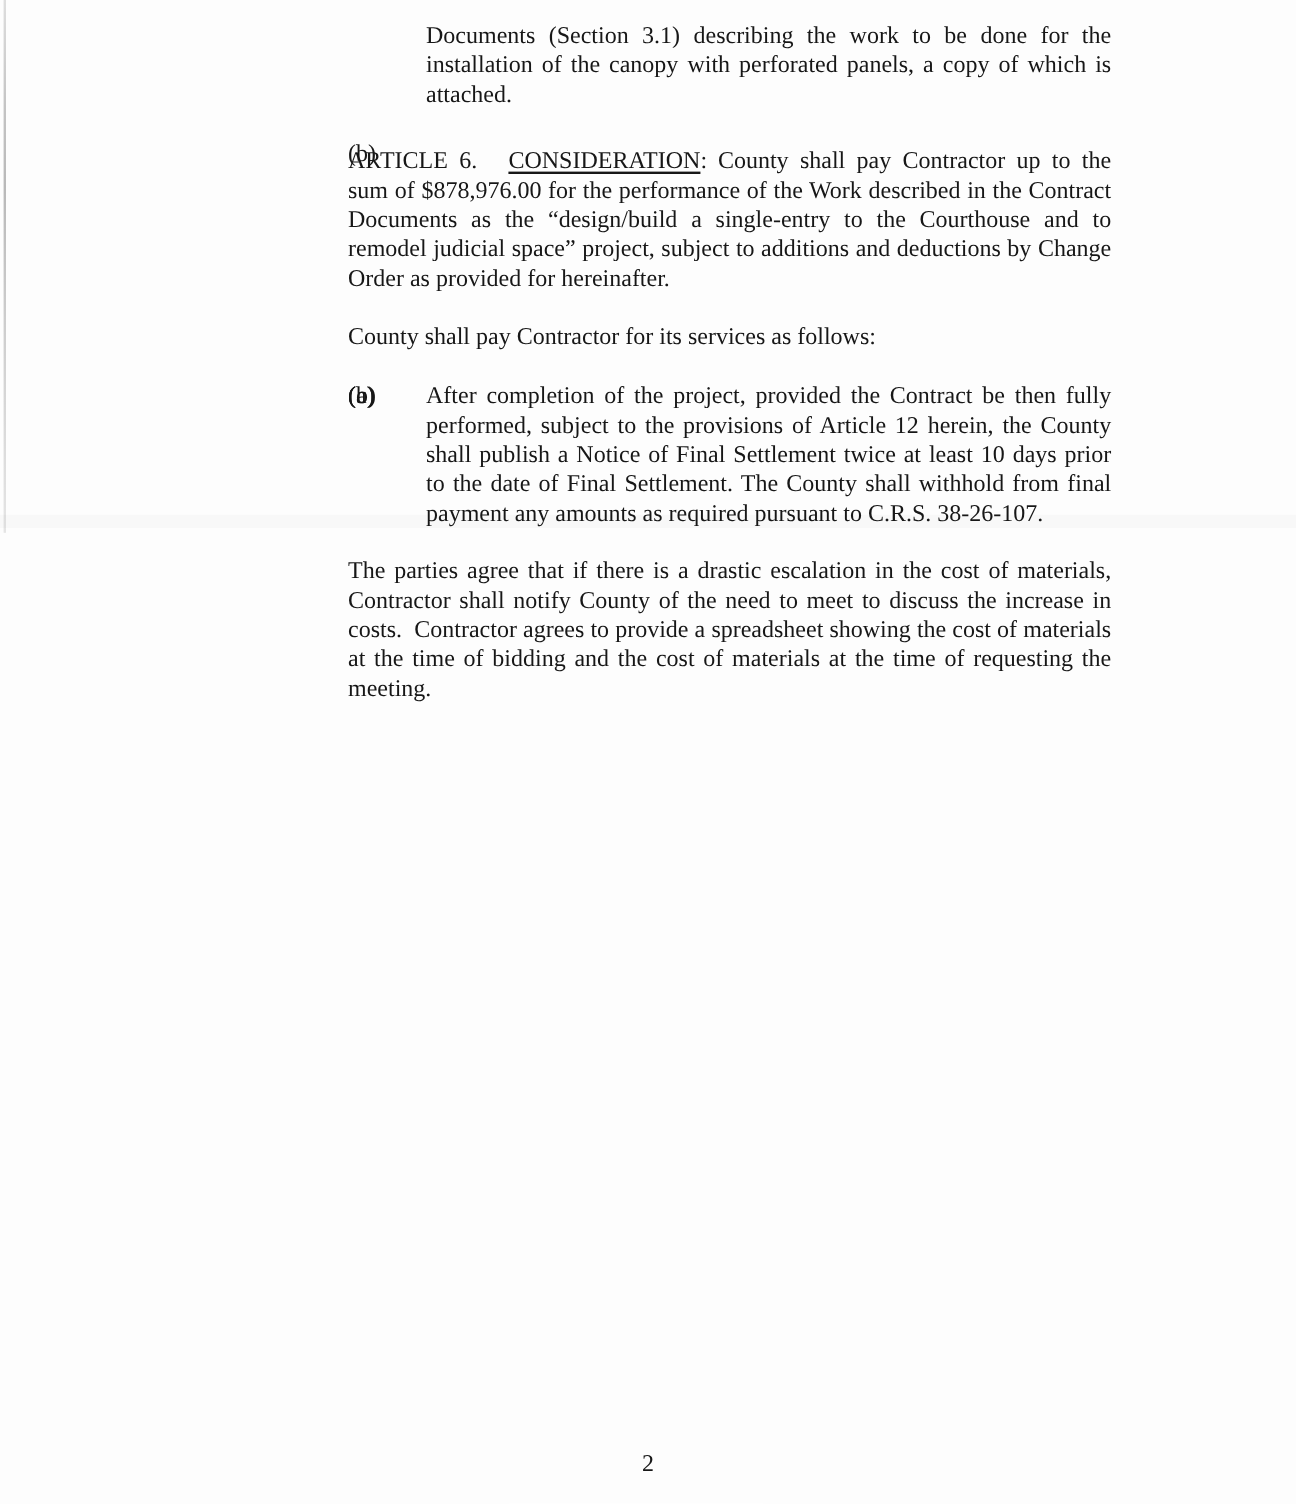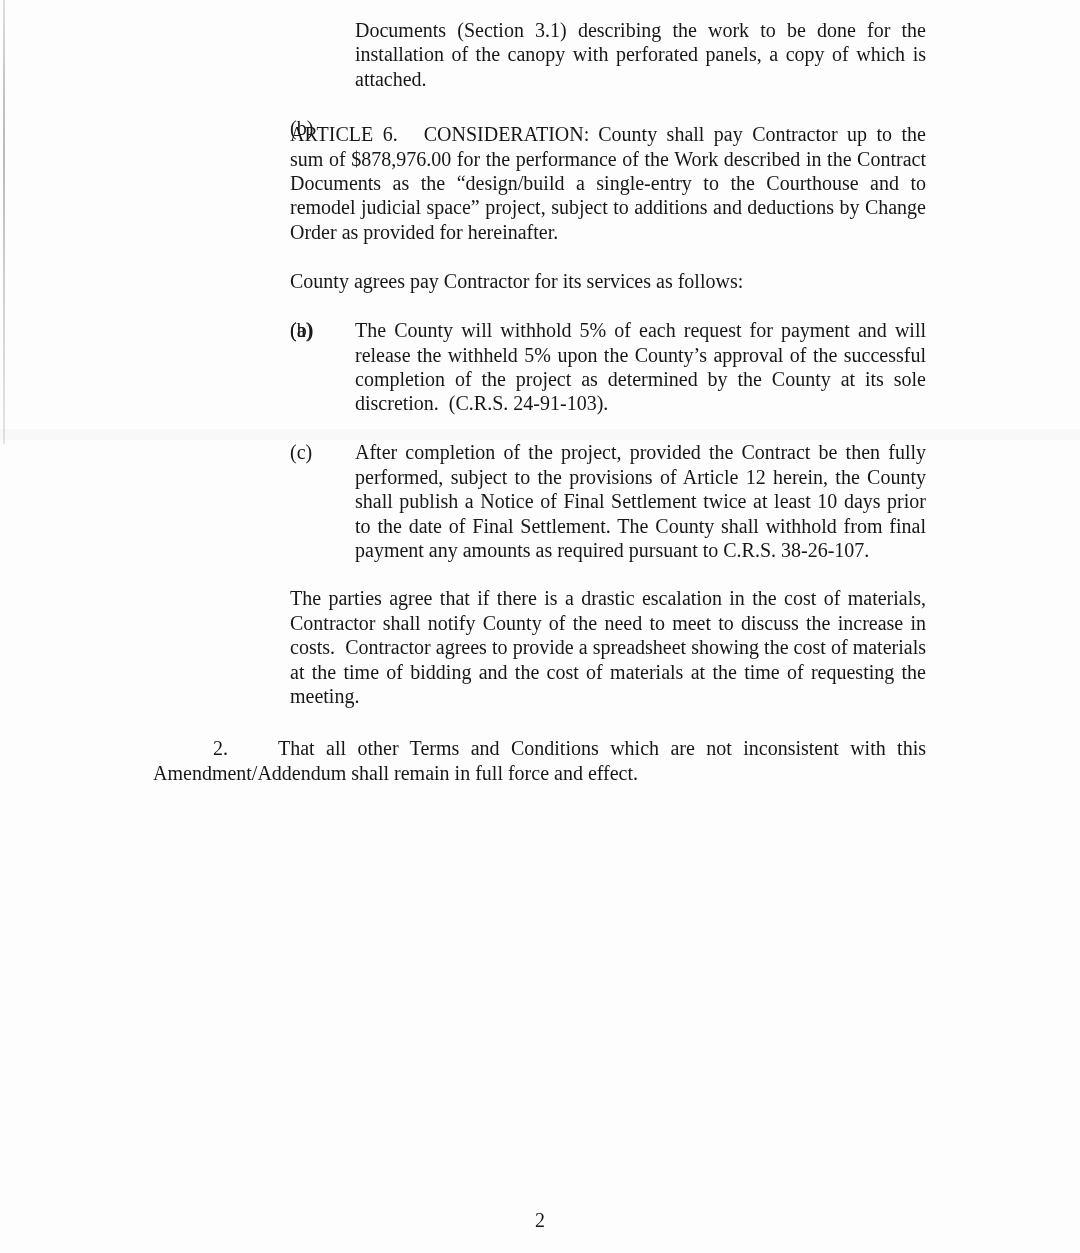--- a/index.html
+++ b/index.html
@@ -57,20 +57,21 @@
   .intro { margin-bottom: 25px; }
   .item-c { margin-bottom: 24px; }
   .escalation { margin-bottom: 28px; }
   
   .tab { display: inline-block; }
   .tab-lg { width: 26px; }
   .tab-md { width: 25px; }
   .tab-sm { width: 9px; }
   .tab-xl { width: 50px; }
   .heading-underline {
+    text-decoration: underline;
     text-decoration-thickness: 1.5px;
     text-underline-offset: 3px;
   }
   
   .closing {
     margin-left: -137px;
     width: 773px;
     text-indent: 60px;
     margin-bottom: 0;
   }
@@ -92,29 +93,28 @@
 
   <div class="content">
 
     <p class="p cont"><span class="body">Documents (Section 3.1) describing the work to be done for the installation of the canopy with perforated panels, a copy of which is attached.</span></p>
 
     <p class="p hang amend"><span class="label">(b)</span></p>
 
     <p class="p"><span>ARTICLE 6.</span><span class="tab tab-lg"></span><span class="heading-underline">CONSIDERATION</span><span>:</span><span class="tab tab-sm"></span><span class="body">County shall pay Contractor up to the sum of $878,976.00 for the performance of the Work described in the Contract Documents as the “design/build a single-entry to the Courthouse and to remodel judicial space” project, subject to additions and deductions by Change Order as provided for hereinafter.</span></p>
 
 
-    <p class="p intro"><span class="body">County agrees pay Contractor for its services as follows:</span></p>
+    <p class="p intro"><span class="body">County shall pay Contractor for its services as follows:</span></p>
 
     <p class="p hang"><span class="label">(a)</span></p>
 
-    <p class="p hang"><span class="label">(b)</span><span class="body">The County will withhold 5% of each request for payment and will release the withheld 5% upon the County’s approval of the successful completion of the project as determined by the County at its sole discretion.  (C.R.S. 24-91-103).</span></p>
+    <p class="p hang"><span class="label">(b)</span></p>
 
     <p class="p hang item-c"><span class="label">(c)</span><span class="body">After completion of the project, provided the Contract be then fully performed, subject to the provisions of Article 12 herein, the County shall publish a Notice of Final Settlement twice at least 10 days prior to the date of Final Settlement. The County shall withhold from final payment any amounts as required pursuant to C.R.S. 38-26-107.</span></p>
 
     <p class="p escalation"><span class="body">The parties agree that if there is a drastic escalation in the cost of materials, Contractor shall notify County of the need to meet to discuss the increase in costs.  Contractor agrees to provide a spreadsheet showing the cost of materials at the time of bidding and the cost of materials at the time of requesting the meeting.</span></p>
 
-    <p class="p closing"><span>2.</span><span class="tab tab-xl"></span><span class="body">That all other Terms and Conditions which are not inconsistent with this Amendment/Addendum shall remain in full force and effect.</span></p>
 
   </div>
 
   <div class="page-number">2</div>
 
 </div>
 
 </body></html>

